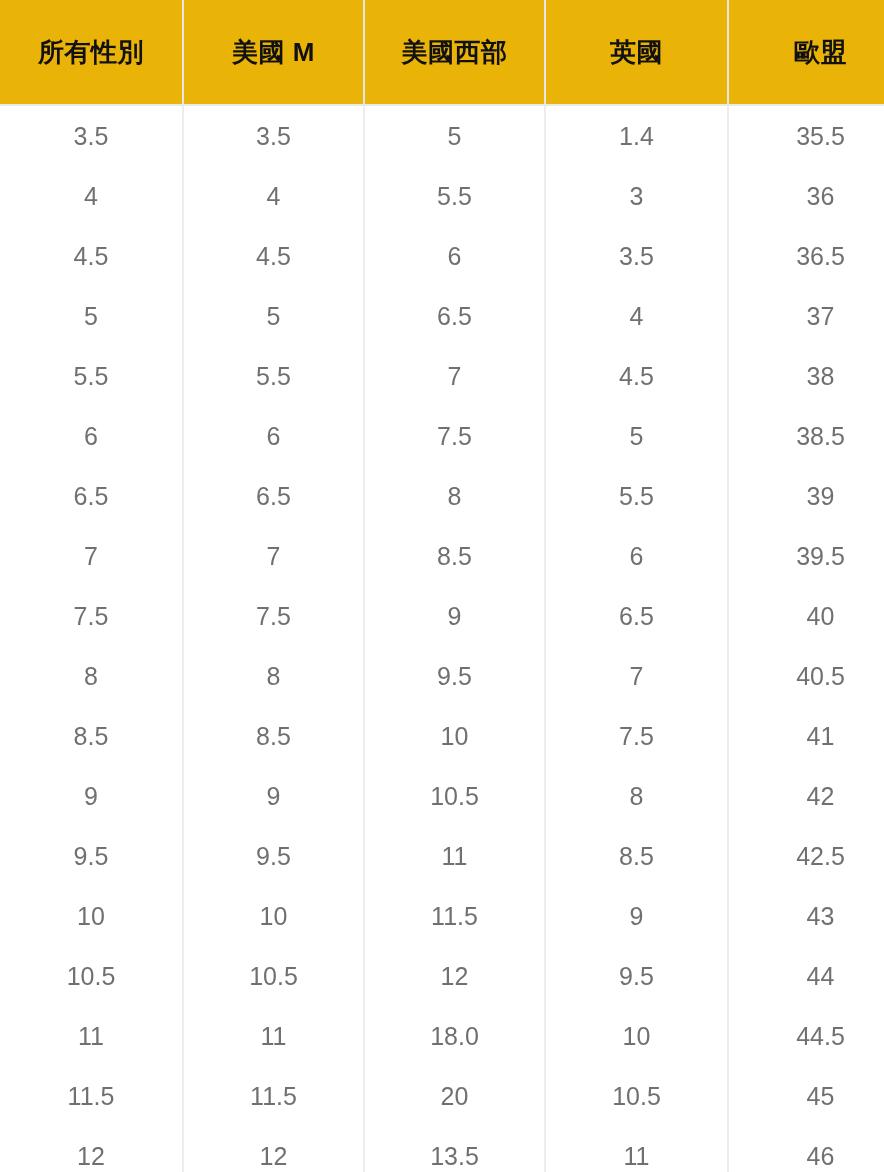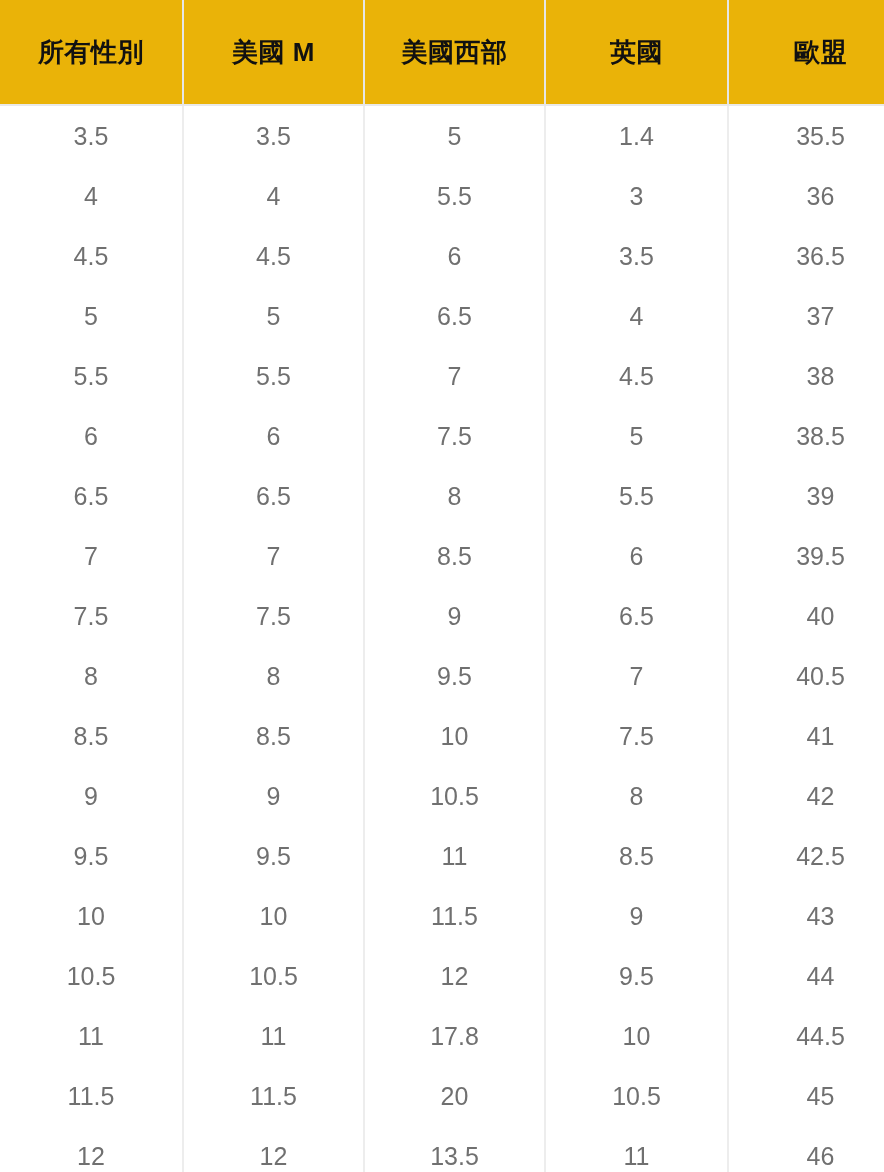--- a/index.html
+++ b/index.html
@@ -192,21 +192,21 @@
         <tr>
           <td>10.5</td>
           <td>10.5</td>
           <td>12</td>
           <td>9.5</td>
           <td>44</td>
         </tr>
         <tr>
           <td>11</td>
           <td>11</td>
-          <td>17.8</td>
+          <td>18.0</td>
           <td>10</td>
           <td>44.5</td>
         </tr>
         <tr>
           <td>11.5</td>
           <td>11.5</td>
           <td>20</td>
           <td>10.5</td>
           <td>45</td>
         </tr>

